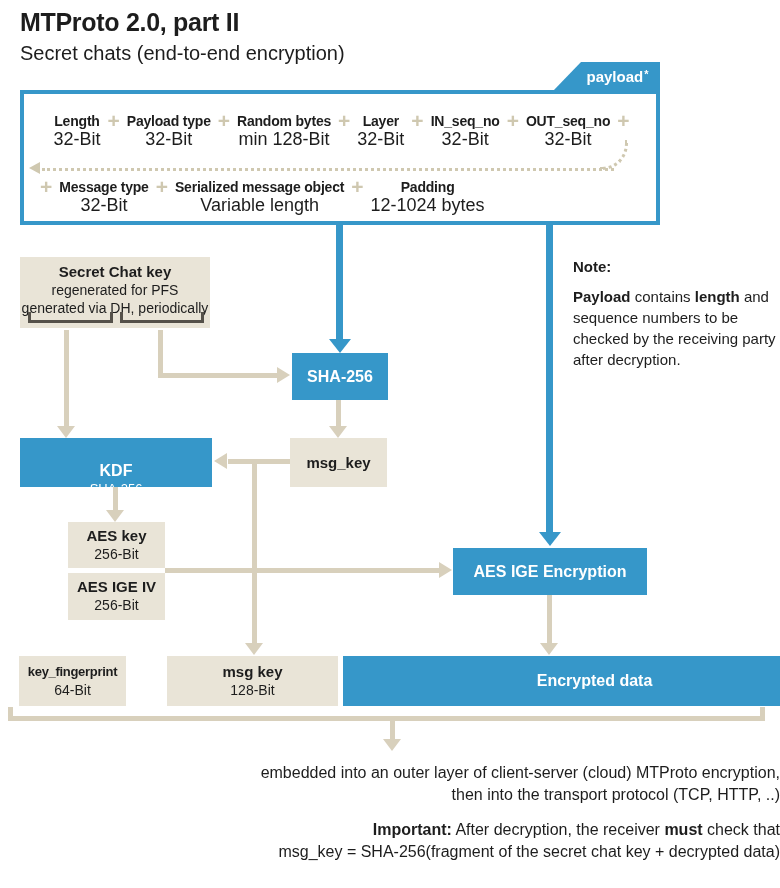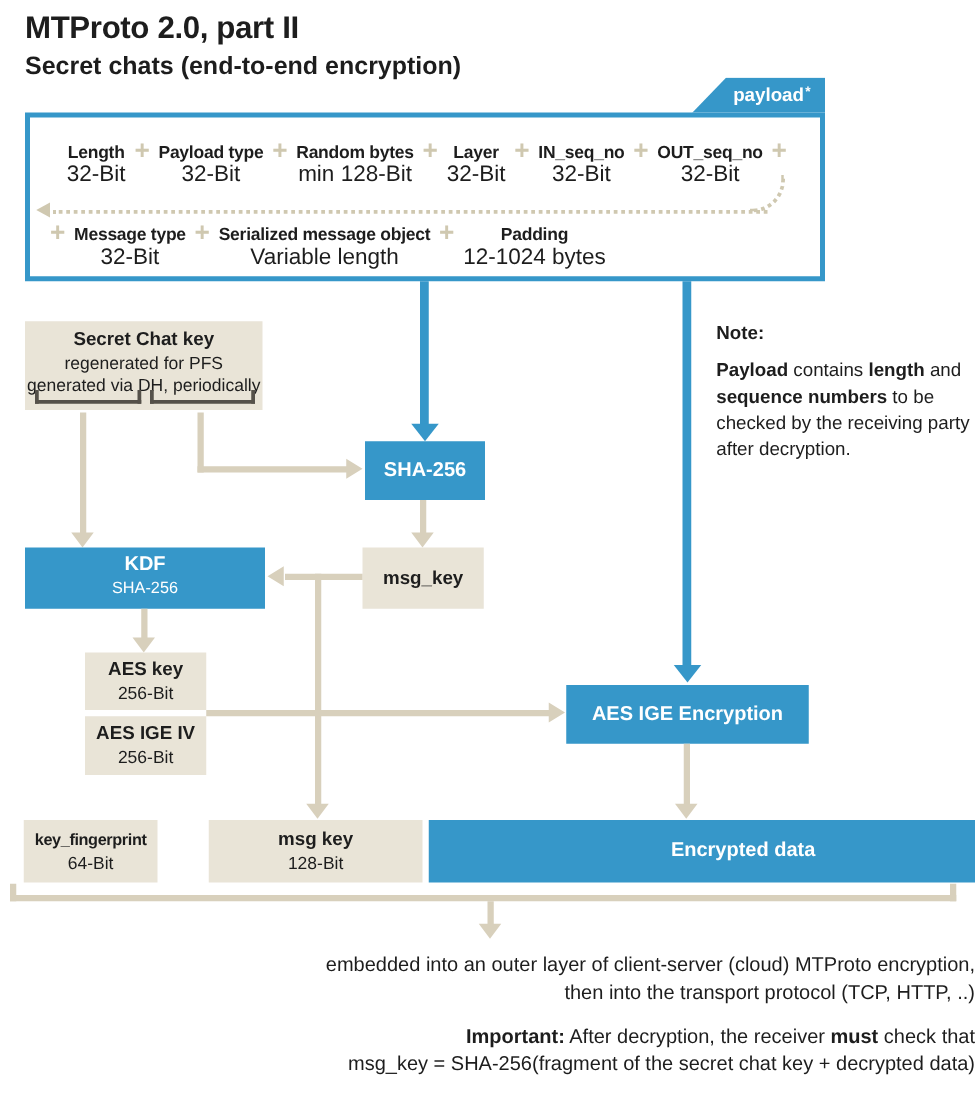--- a/index.html
+++ b/index.html
@@ -4,21 +4,21 @@
 <style>
   :root{
     --blue:#3697c9; --beige:#e9e4d7; --arrow:#d8d0bc; --plus:#cfc8b0;
     --bracket:#55514a; --ink:#1d1d1d;
   }
   *{box-sizing:border-box;margin:0;padding:0}
   body{background:#fff;font-family:"Liberation Sans","DejaVu Sans",sans-serif;color:var(--ink)}
   .stage{position:relative;width:780px;height:888px;background:#fff;overflow:hidden}
 
   .title{position:absolute;left:20px;top:8px;font-size:25px;font-weight:700;letter-spacing:-.3px}
-  .subtitle{position:absolute;left:20px;top:42px;font-size:20px;font-weight:700}
+  .subtitle{position:absolute;left:20px;top:42px;font-size:20px;font-weight:400}
 
   .payload-tab{position:absolute;left:553px;top:62px;width:107px;height:29px;background:var(--blue);
     clip-path:polygon(28px 0,100% 0,100% 100%,0 100%);color:#fff;font-weight:700;font-size:15px;
     display:flex;align-items:center;justify-content:center;padding-left:22px}
   .payload-tab sup{font-size:11px;margin-left:1px;transform:translateY(-3px)}
 
   .payload-box{position:absolute;left:20px;top:90px;width:640px;height:135px;border:4px solid var(--blue);background:#fff}
   .prow{position:absolute;left:0;width:100%;display:flex;align-items:flex-start;justify-content:center}
   .prow1{top:18px}
   .prow2{top:84px;left:14px;width:auto;justify-content:flex-start}
@@ -127,21 +127,21 @@
     </div>
   </div>
 
   <div class="vline blue" style="left:336px;top:225px;width:7px;height:115px"></div>
   <div class="ah ah-down-blue" style="left:329px;top:339px"></div>
   <div class="vline blue" style="left:546px;top:225px;width:7px;height:308px"></div>
   <div class="ah ah-down-blue" style="left:539px;top:532px"></div>
 
   <div class="note">
     <div class="note-head">Note:</div>
-    <div><span style="font-weight: 700;">Payload</span><span> contains </span><span style="font-weight: 700;">length</span><span> and </span><span style="font-weight: 700;">sequence numbers</span><span> to be checked by the receiving party after decryption.</span></div>
+    <div><span style="font-weight: 700;">Payload</span><span> contains </span><span style="font-weight: 700;">length</span><span> and </span><span style="font-weight: 400;">sequence numbers</span><span> to be checked by the receiving party after decryption.</span></div>
   </div>
 
   <div class="beigebox" style="left:20px;top:257px;width:190px;height:71px;padding-top:5px">
     <div class="bb-title">Secret Chat key</div>
     <div class="bb-sub">regenerated for PFS</div>
     <div class="bb-sub">generated via DH, periodically</div>
     <div class="scope" style="left:8px;bottom:5px;width:85px"></div>
     <div class="scope" style="left:100px;bottom:5px;width:84px"></div>
   </div>
 
@@ -152,21 +152,21 @@
   <div class="hline" style="left:158px;top:373px;width:120px;height:5px"></div>
   <div class="ah ah-right" style="left:277px;top:367px"></div>
 
   <div class="bluebox one-line" style="left:292px;top:353px;width:96px;height:47px;line-height:47px">SHA-256</div>
 
   <div class="vline" style="left:336px;top:400px;width:5px;height:28px"></div>
   <div class="ah ah-down" style="left:329px;top:426px"></div>
 
   <div class="beigebox bb-title" style="left:290px;top:438px;width:97px;height:49px;line-height:49px">msg_key</div>
 
-  <div class="bluebox" style="left:20px;top:438px;width:192px;height:49px;padding-top:4px">
+  <div class="bluebox" style="left:20px;top:438px;width:192px;height:49px;padding-top:23px">
     <div style="font-weight:700;font-size:16px;line-height:20px">KDF</div>
     <div style="font-size:13px;line-height:16px">SHA-256</div>
   </div>
 
   <div class="hline" style="left:228px;top:459px;width:62px;height:5px"></div>
   <div class="ah ah-left" style="left:214px;top:453px"></div>
   <div class="vline" style="left:252px;top:459px;width:5px;height:186px"></div>
   <div class="ah ah-down" style="left:245px;top:643px"></div>
 
   <div class="vline" style="left:113px;top:487px;width:5px;height:25px"></div>

